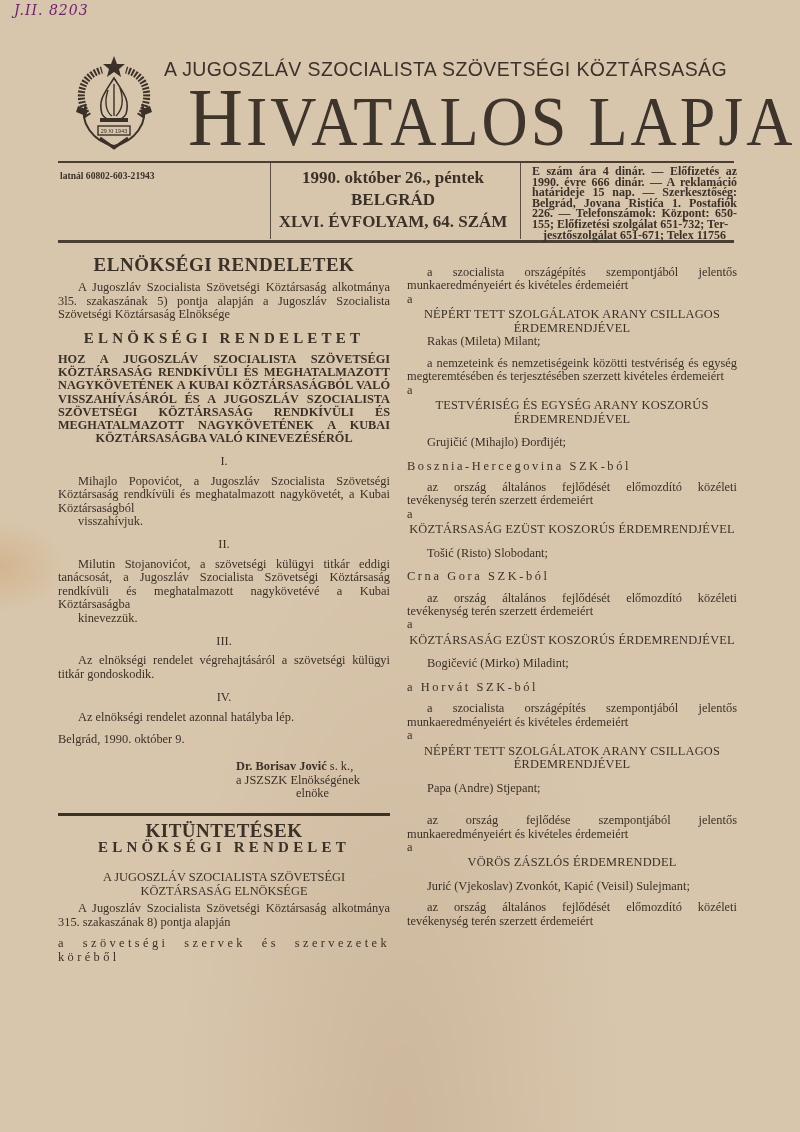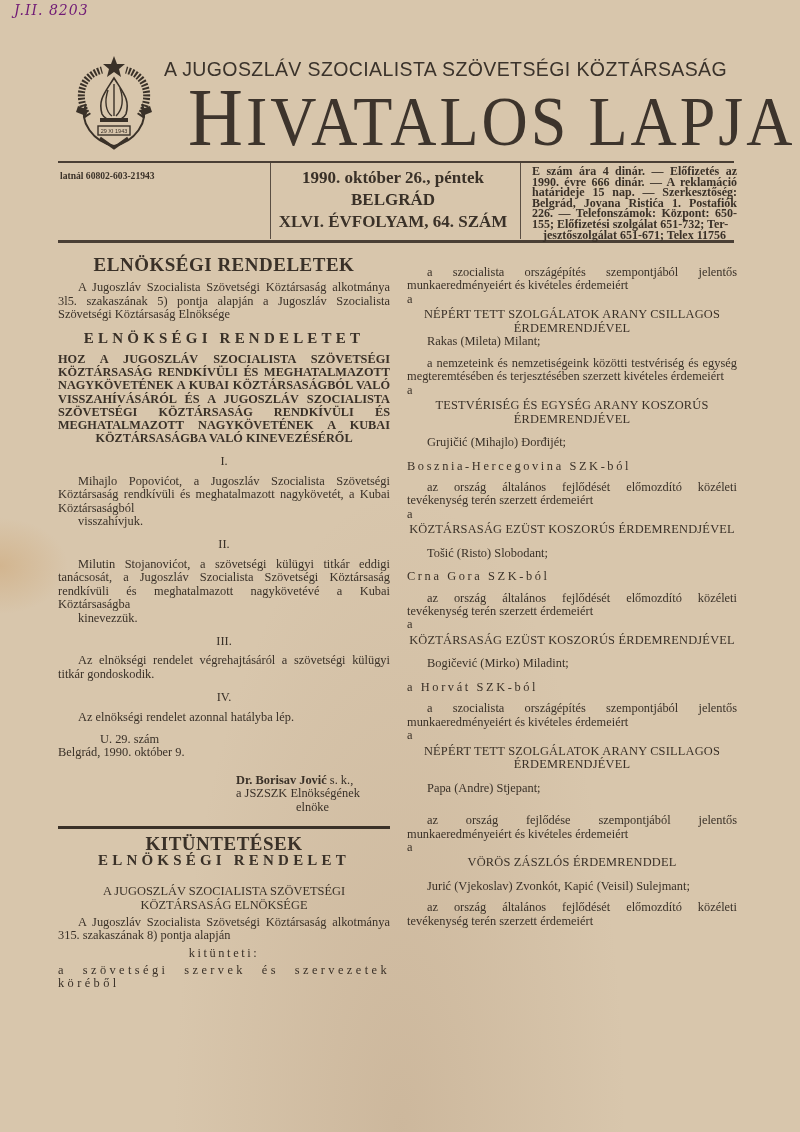--- a/index.html
+++ b/index.html
@@ -129,38 +129,36 @@
   <p class="justify indent">Milutin Stojanovićot, a szövetségi külügyi titkár eddigi tanácsosát, a Jugoszláv Szocialista Szövetségi Köztársaság rendkívüli és meghatalmazott nagykövetévé a Kubai Köztársaságba</p>
   <p class="indent">kinevezzük.</p>
 
   <div class="roman">III.</div>
   <p class="justify indent">Az elnökségi rendelet végrehajtásáról a szövetségi külügyi titkár gondoskodik.</p>
 
   <div class="roman">IV.</div>
   <p class="indent">Az elnökségi rendelet azonnal hatályba lép.</p>
 
   <div class="gap-m"></div>
-  <p style="padding-left:42px">U. 29. szám</p>
   <p>Belgrád, 1990. október 9.</p>
   <div class="gap-l"></div>
   <div class="sig">
     <div><b>Dr. Borisav Jović</b><span> s. k.,</span></div>
     <div>a JSZSZK Elnökségének</div>
     <div style="padding-left:60px">elnöke</div>
   </div>
 
   <div class="thick-rule"></div>
 
   <h1 class="h-large" style="margin-bottom:4px">KITÜNTETÉSEK</h1>
   <h2 class="h-spaced" style="margin:2px 0 16px">ELNÖKSÉGI RENDELET</h2>
   <p class="center" style="padding:0 30px; line-height:14px">A JUGOSZLÁV SZOCIALISTA SZÖVETSÉGI KÖZTÁRSASÁG ELNÖKSÉGE</p>
   <div class="gap-s"></div>
   <p class="justify indent">A Jugoszláv Szocialista Szövetségi Köztársaság alkotmánya 315. szakaszának 8) pontja alapján</p>
   <div class="gap-s"></div>
-  <p class="center spaced-text" style="letter-spacing:2.6px">kitünteti:</p>
   <div class="gap-s"></div>
   <p class="justify spaced-text">a szövetségi szervek és szervezetek köréből</p>
 </section>
 
 <section class="col col-right" id="right-col">
     <p class="justify indent" style="margin-top: 8px;">a szocialista országépítés szempontjából jelentős munkaeredményeiért és kivételes érdemeiért</p>
     <p>a</p>
     <p class="order-caps center" style="margin-top: 2px;">NÉPÉRT TETT SZOLGÁLATOK ARANY CSILLAGOS ÉRDEMRENDJÉVEL</p>
     <p class="indent" style="margin-top: 0;">Rakas (Mileta) Milant;</p>
     <p class="justify indent" style="margin-top: 8px;">a nemzeteink és nemzetiségeink közötti testvériség és egység megteremtésében és terjesztésében szerzett kivételes érdemeiért</p>

